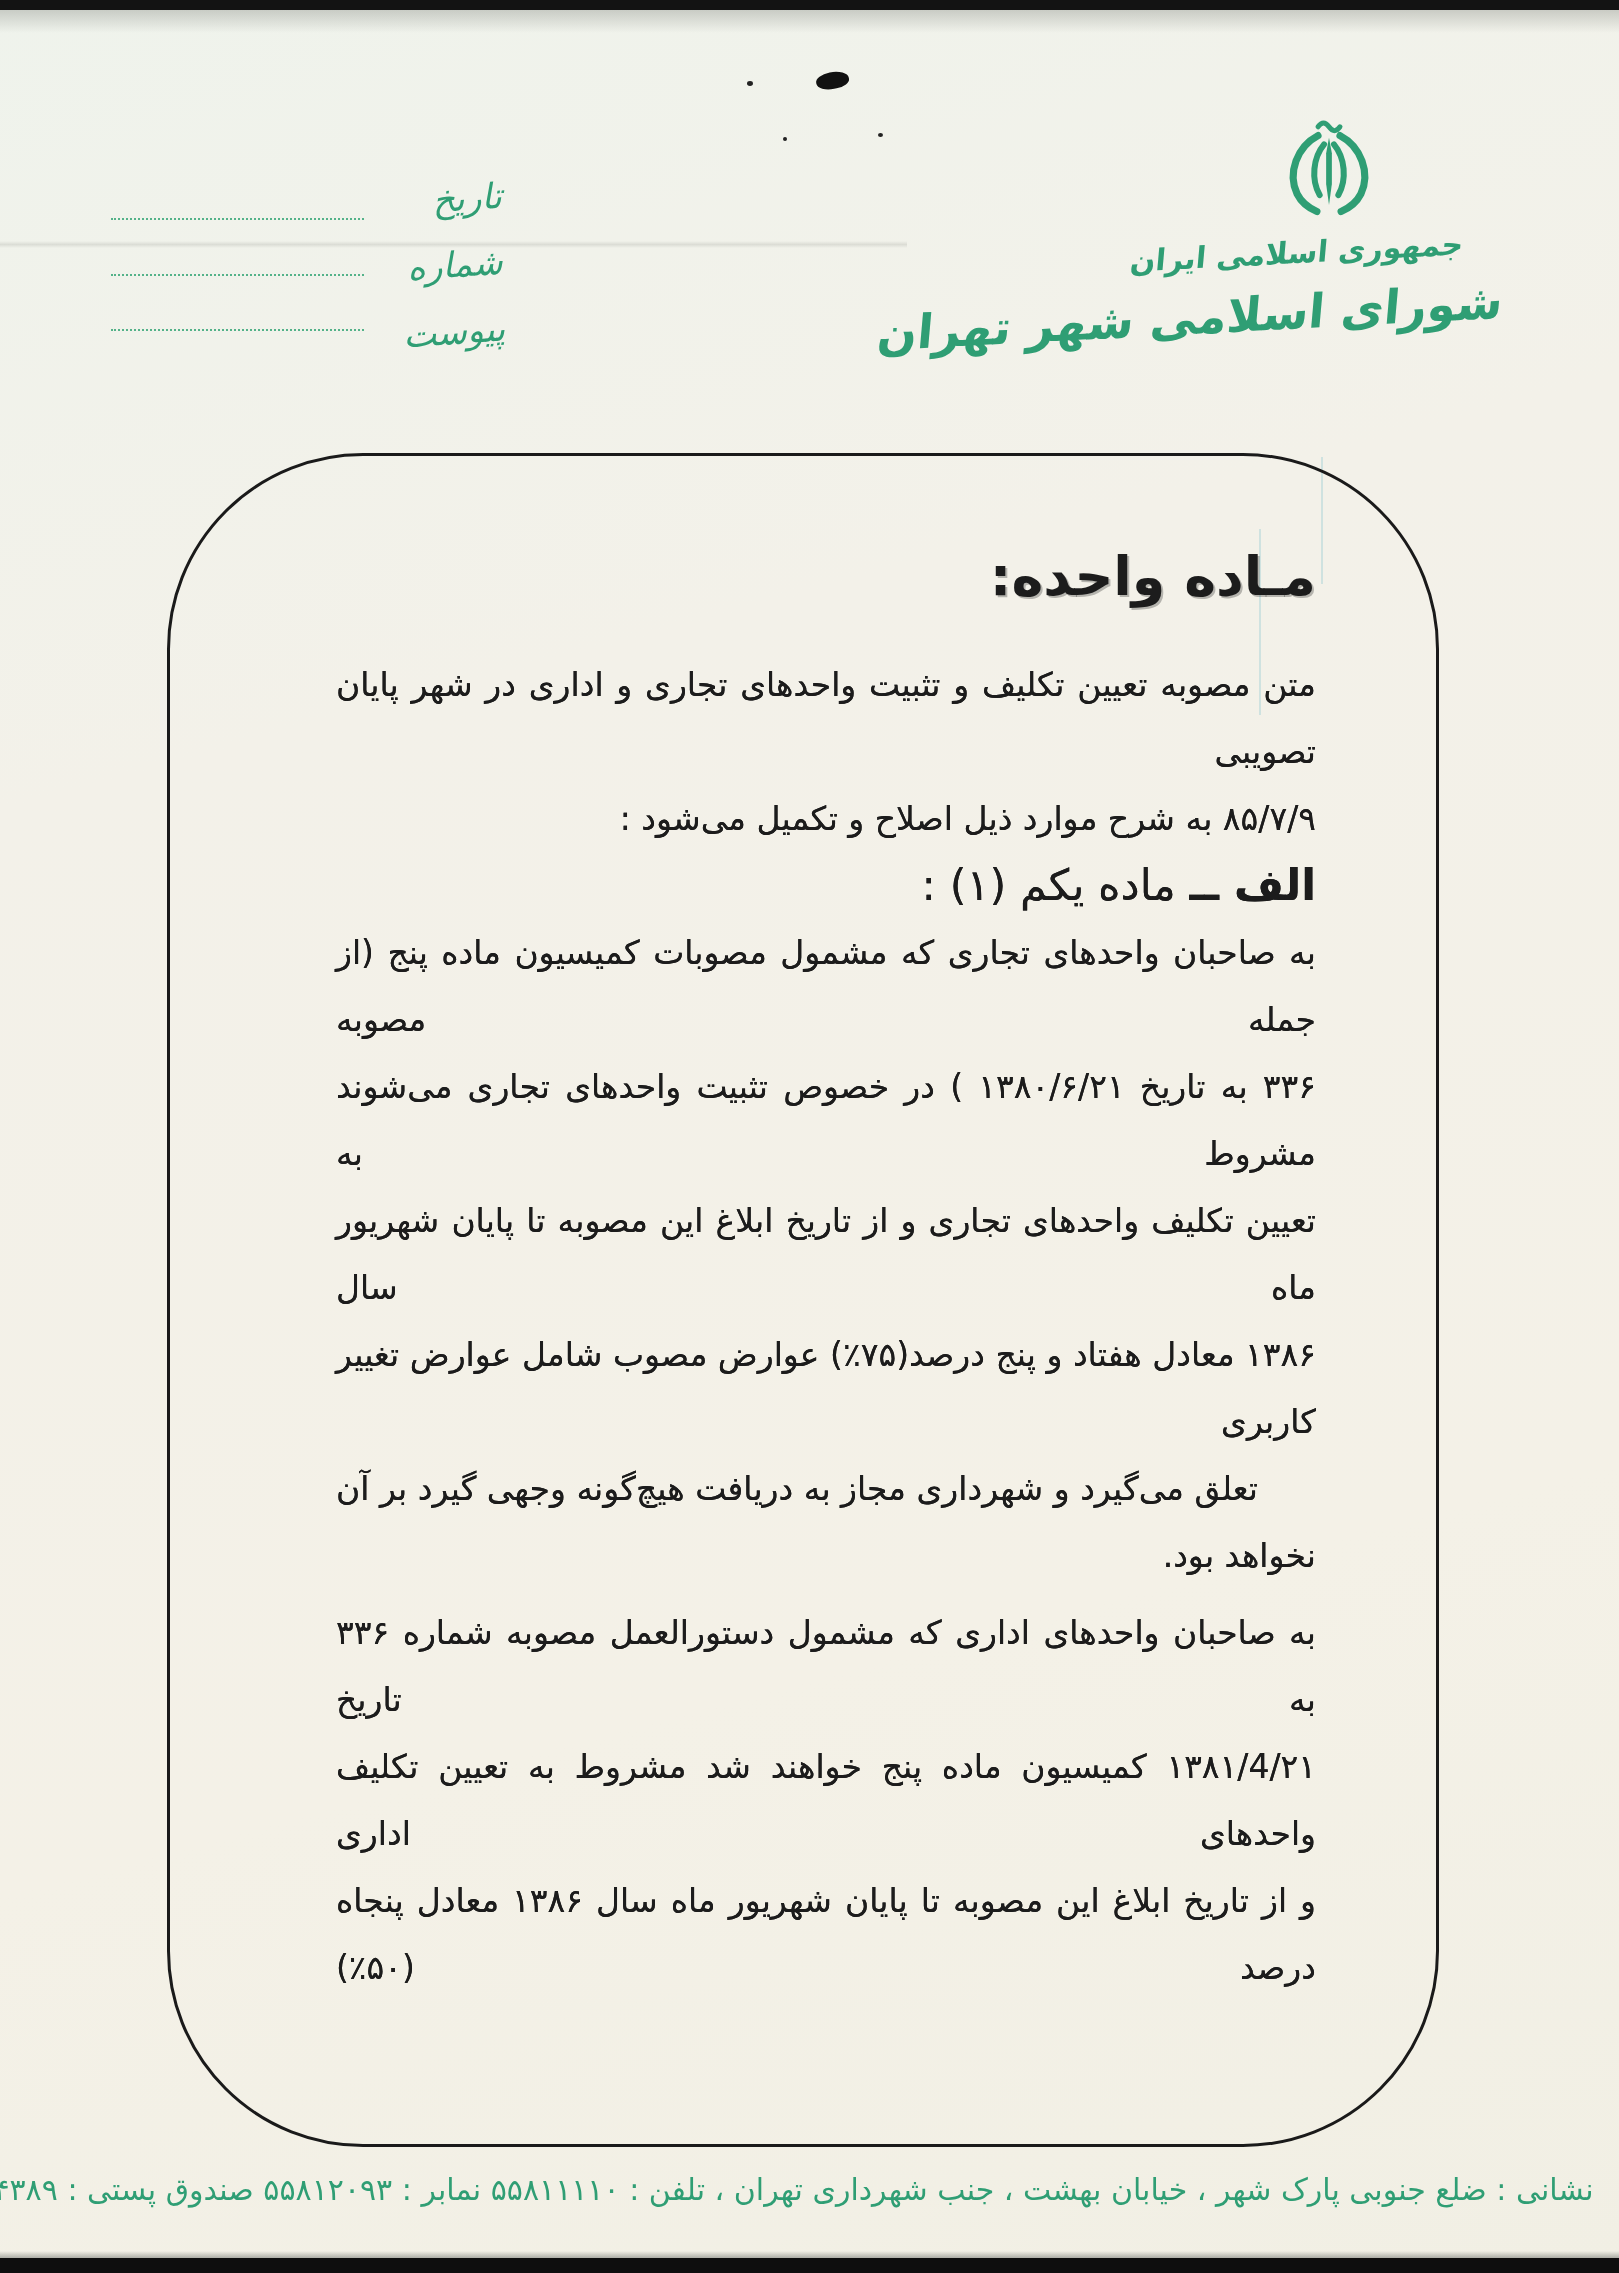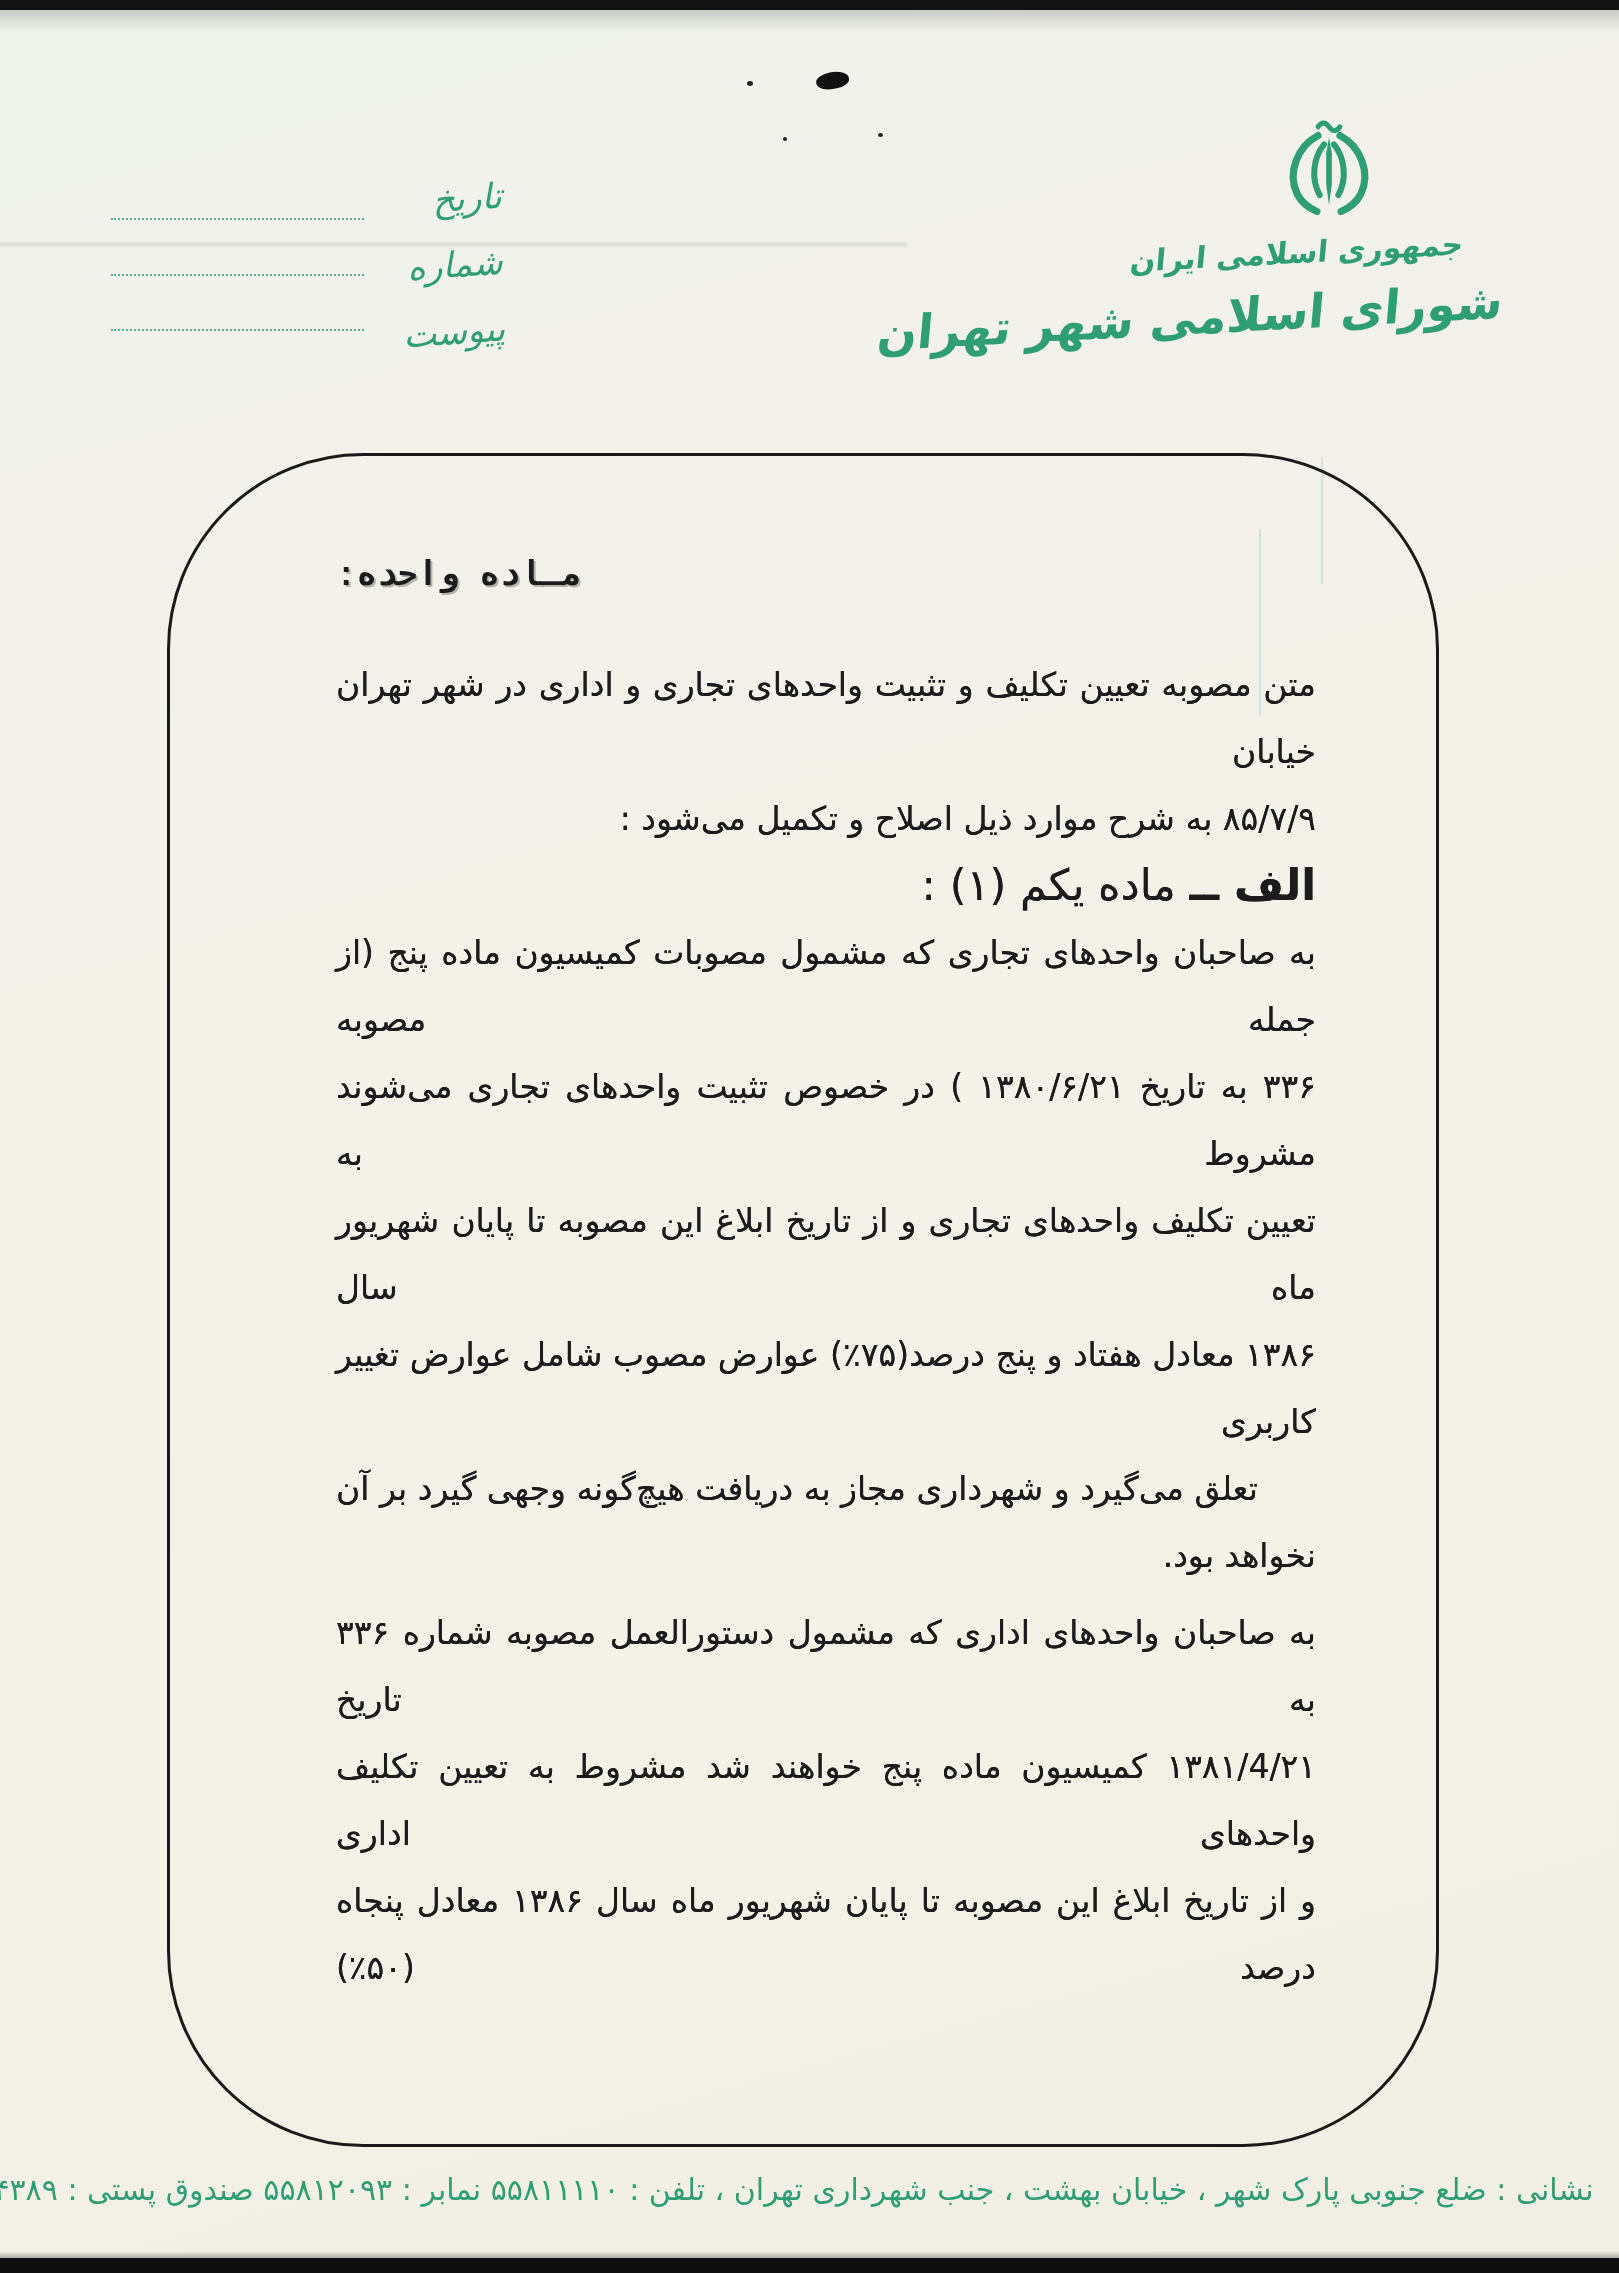--- a/index.html
+++ b/index.html
@@ -43,22 +43,22 @@
   .f-label.number{top:245px;right:1117px;}
   .f-label.attach{top:312px;right:1114px;}
   .dotline{position:absolute;left:111px;width:253px;height:0;border-bottom:2.9px dotted #54b289;}
   .dotline.d1{top:218px;}
   .dotline.d2{top:274px;}
   .dotline.d3{top:329px;}
   
   .doc-box{position:absolute;left:167px;top:453px;width:1266px;height:1688px;
     border:3.9px solid #1a1a1a;border-radius:196px;background:transparent;}
   .doc-content{position:absolute;left:336px;top:547px;width:980px;direction:rtl;}
-  .doc-title{font-size:34px;line-height:59px;font-weight:bold;text-align:left;
-    letter-spacing:1px;margin:0 0 45px 0;text-shadow:2px 2px 0 rgba(40,40,40,.3);font-family:Liberation Mono, monospace;}
+  .doc-title{font-size:54px;line-height:59px;font-weight:bold;text-align:right;
+    letter-spacing:1px;margin:0 0 45px 0;text-shadow:2px 2px 0 rgba(40,40,40,.3);}
   .line{font-size:33px;line-height:67px;text-align:justify;text-align-last:justify;
     text-shadow:0 0 0.6px #1c1c1c;}
   .line.end{text-align:left;text-align-last:right;}
   .heading{font-size:43px;line-height:67px;text-align:right;text-shadow:0 0 0.6px #1c1c1c;}
   .heading .hb{font-weight:bold;}
   
   .footer{position:absolute;top:2172px;left:27.4px;right:25.5px;direction:rtl;text-align:right;
     font-size:30px;color:#2f9e74;white-space:nowrap;}
 </style>
 </head>
@@ -94,21 +94,21 @@
   <div class="f-label number">شماره</div>
   <div class="dotline d2"></div>
   <div class="f-label attach">پیوست</div>
   <div class="dotline d3"></div>
 
   <div class="doc-box"></div>
 
   <div class="doc-content">
     <div class="doc-title">مـاده واحده:</div>
 
-    <div class="line">متن مصوبه تعیین تکلیف و تثبیت واحدهای تجاری و اداری در شهر تهران خیابان</div>
+    <div class="line">متن مصوبه تعیین تکلیف و تثبیت واحدهای تجاری و اداری در شهر پایان تصویبی</div>
     <div class="line end">۸۵/۷/۹ به شرح موارد ذیل اصلاح و تکمیل می‌شود :</div>
 
     <div class="heading"><span class="hb">الف ــ</span><span> ماده یکم (۱) :</span></div>
 
     <div class="line">به صاحبان واحدهای تجاری که مشمول مصوبات کمیسیون ماده پنج (از جمله مصوبه</div>
     <div class="line">۳۳۶ به تاریخ ۱۳۸۰/۶/۲۱ ) در خصوص تثبیت واحدهای تجاری می‌شوند مشروط به</div>
     <div class="line">تعیین تکلیف واحدهای تجاری و از تاریخ ابلاغ این مصوبه تا پایان شهریور ماه سال</div>
     <div class="line">۱۳۸۶ معادل هفتاد و پنج درصد(۷۵٪) عوارض مصوب شامل عوارض تغییر کاربری</div>
     <div class="line end">تعلق می‌گیرد و شهرداری مجاز به دریافت هیچ‌گونه وجهی گیرد بر آن نخواهد بود.</div>
 

